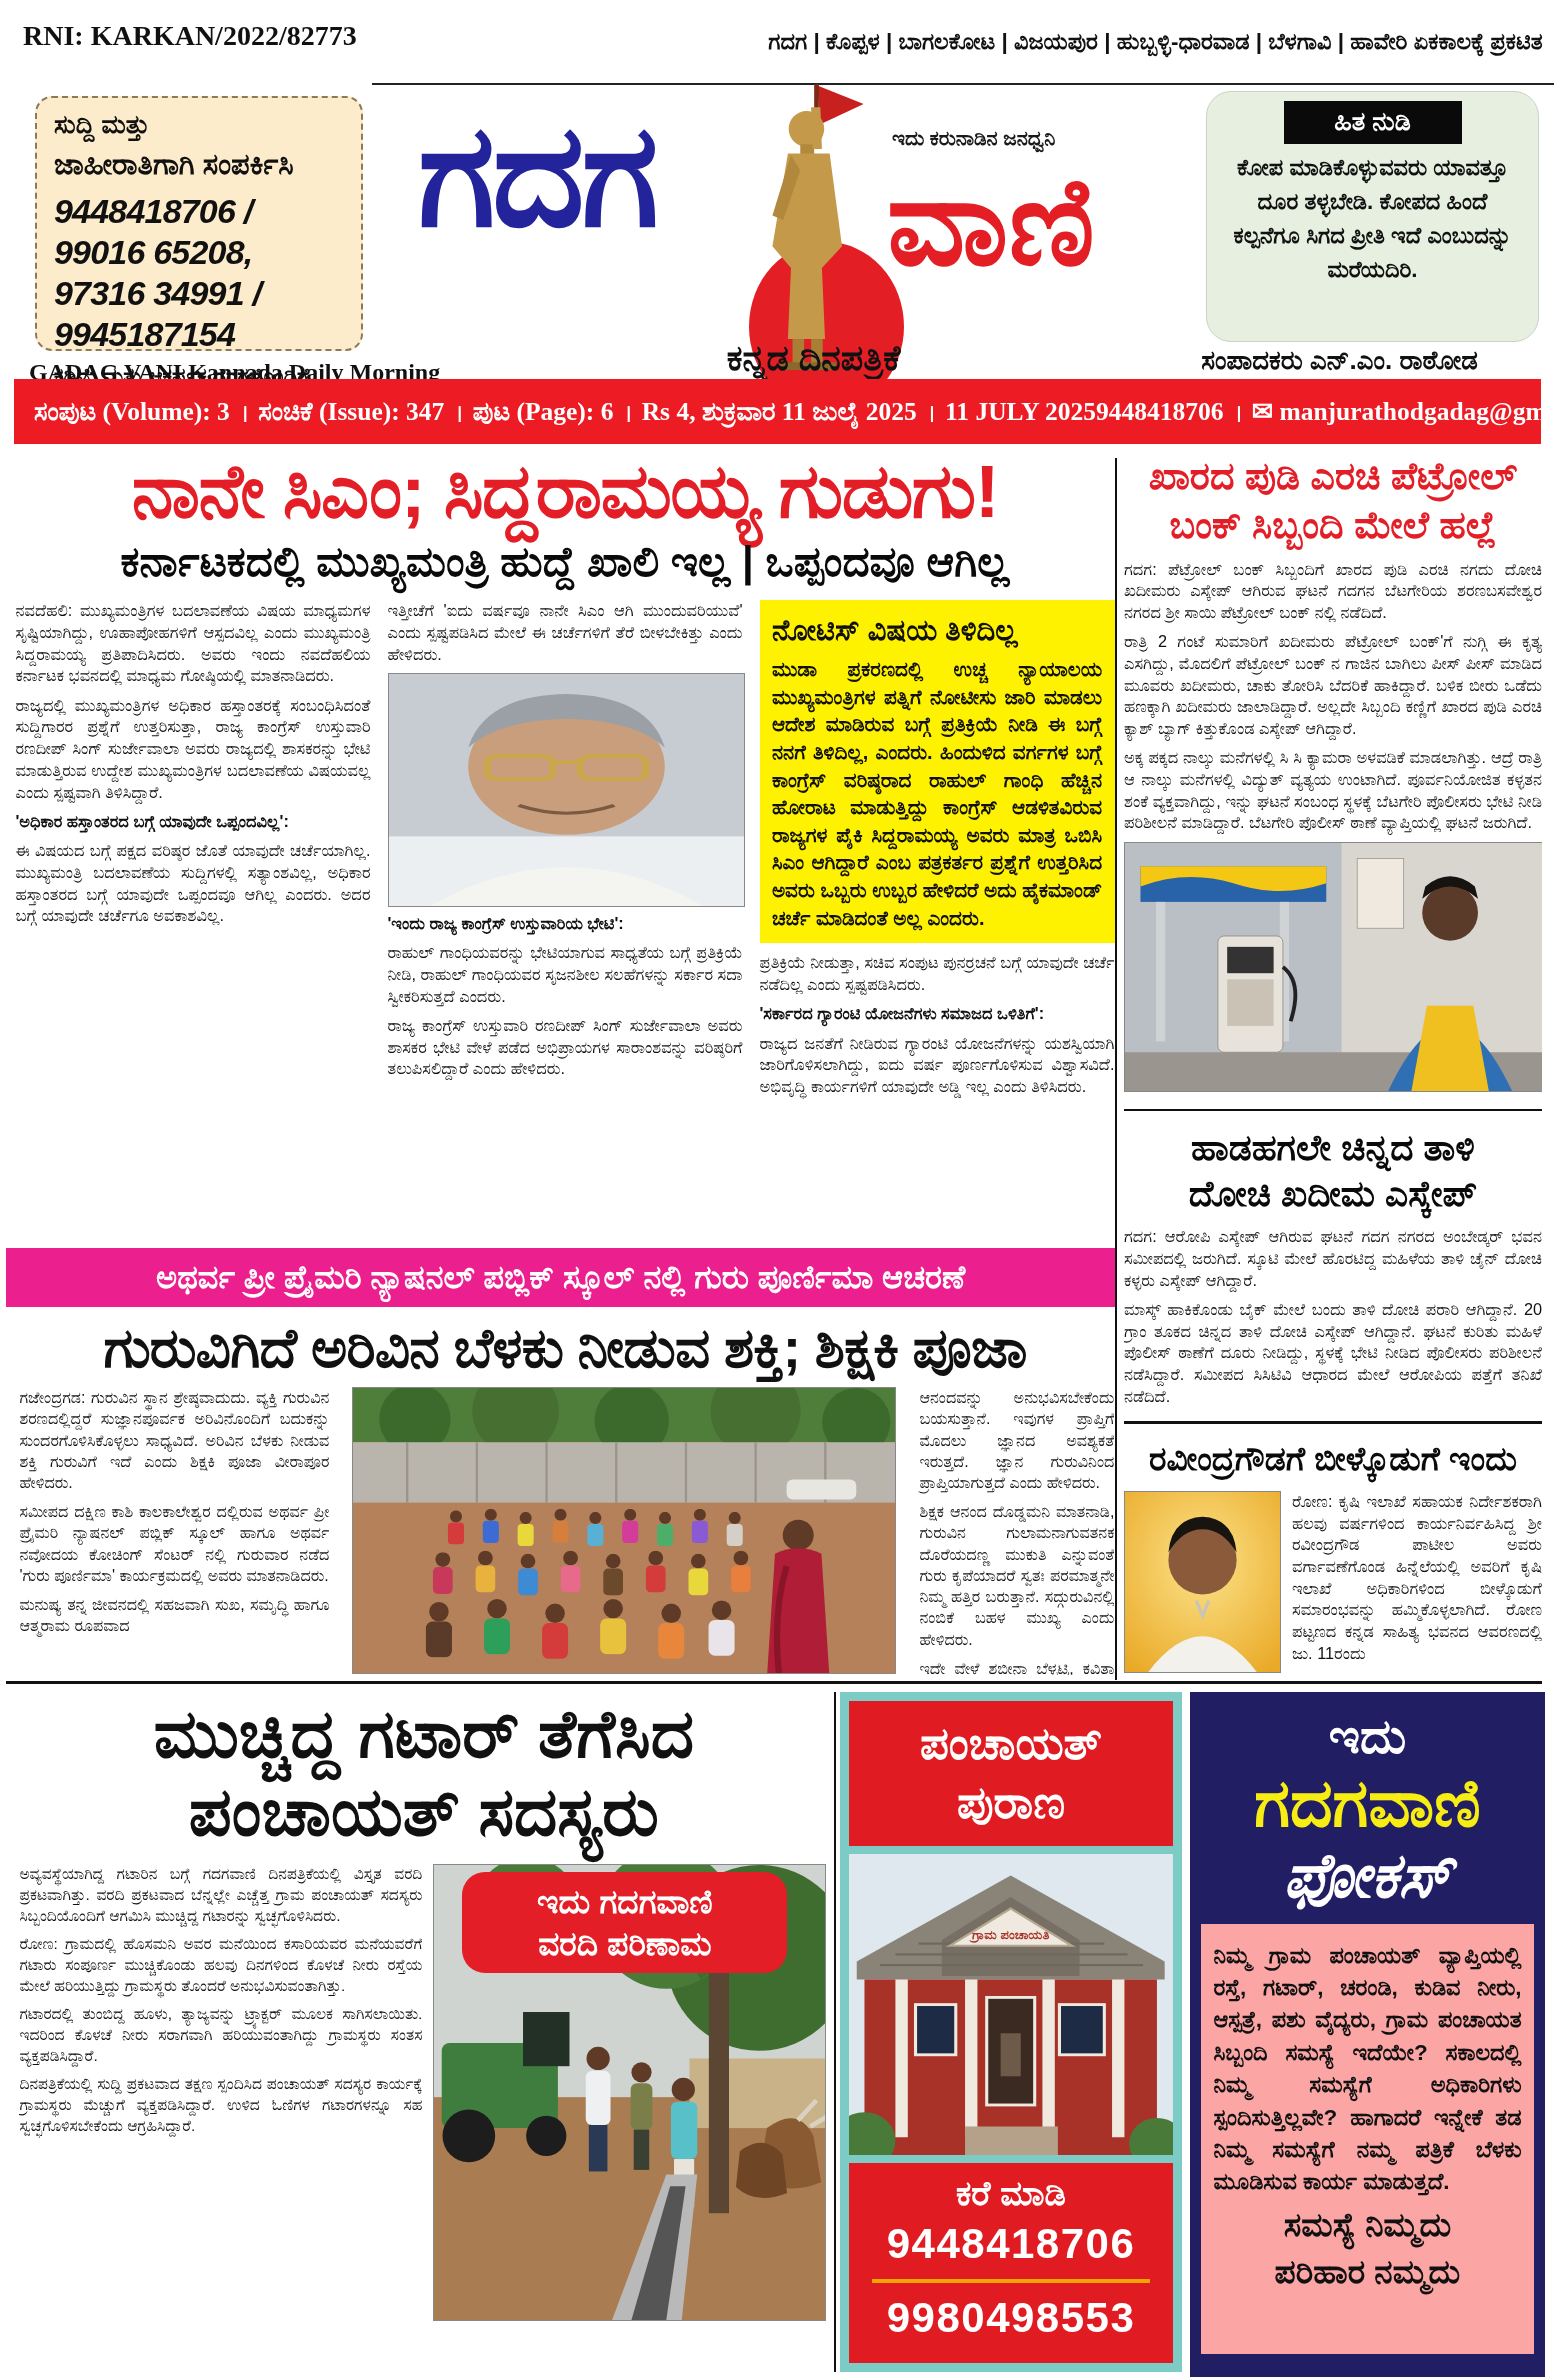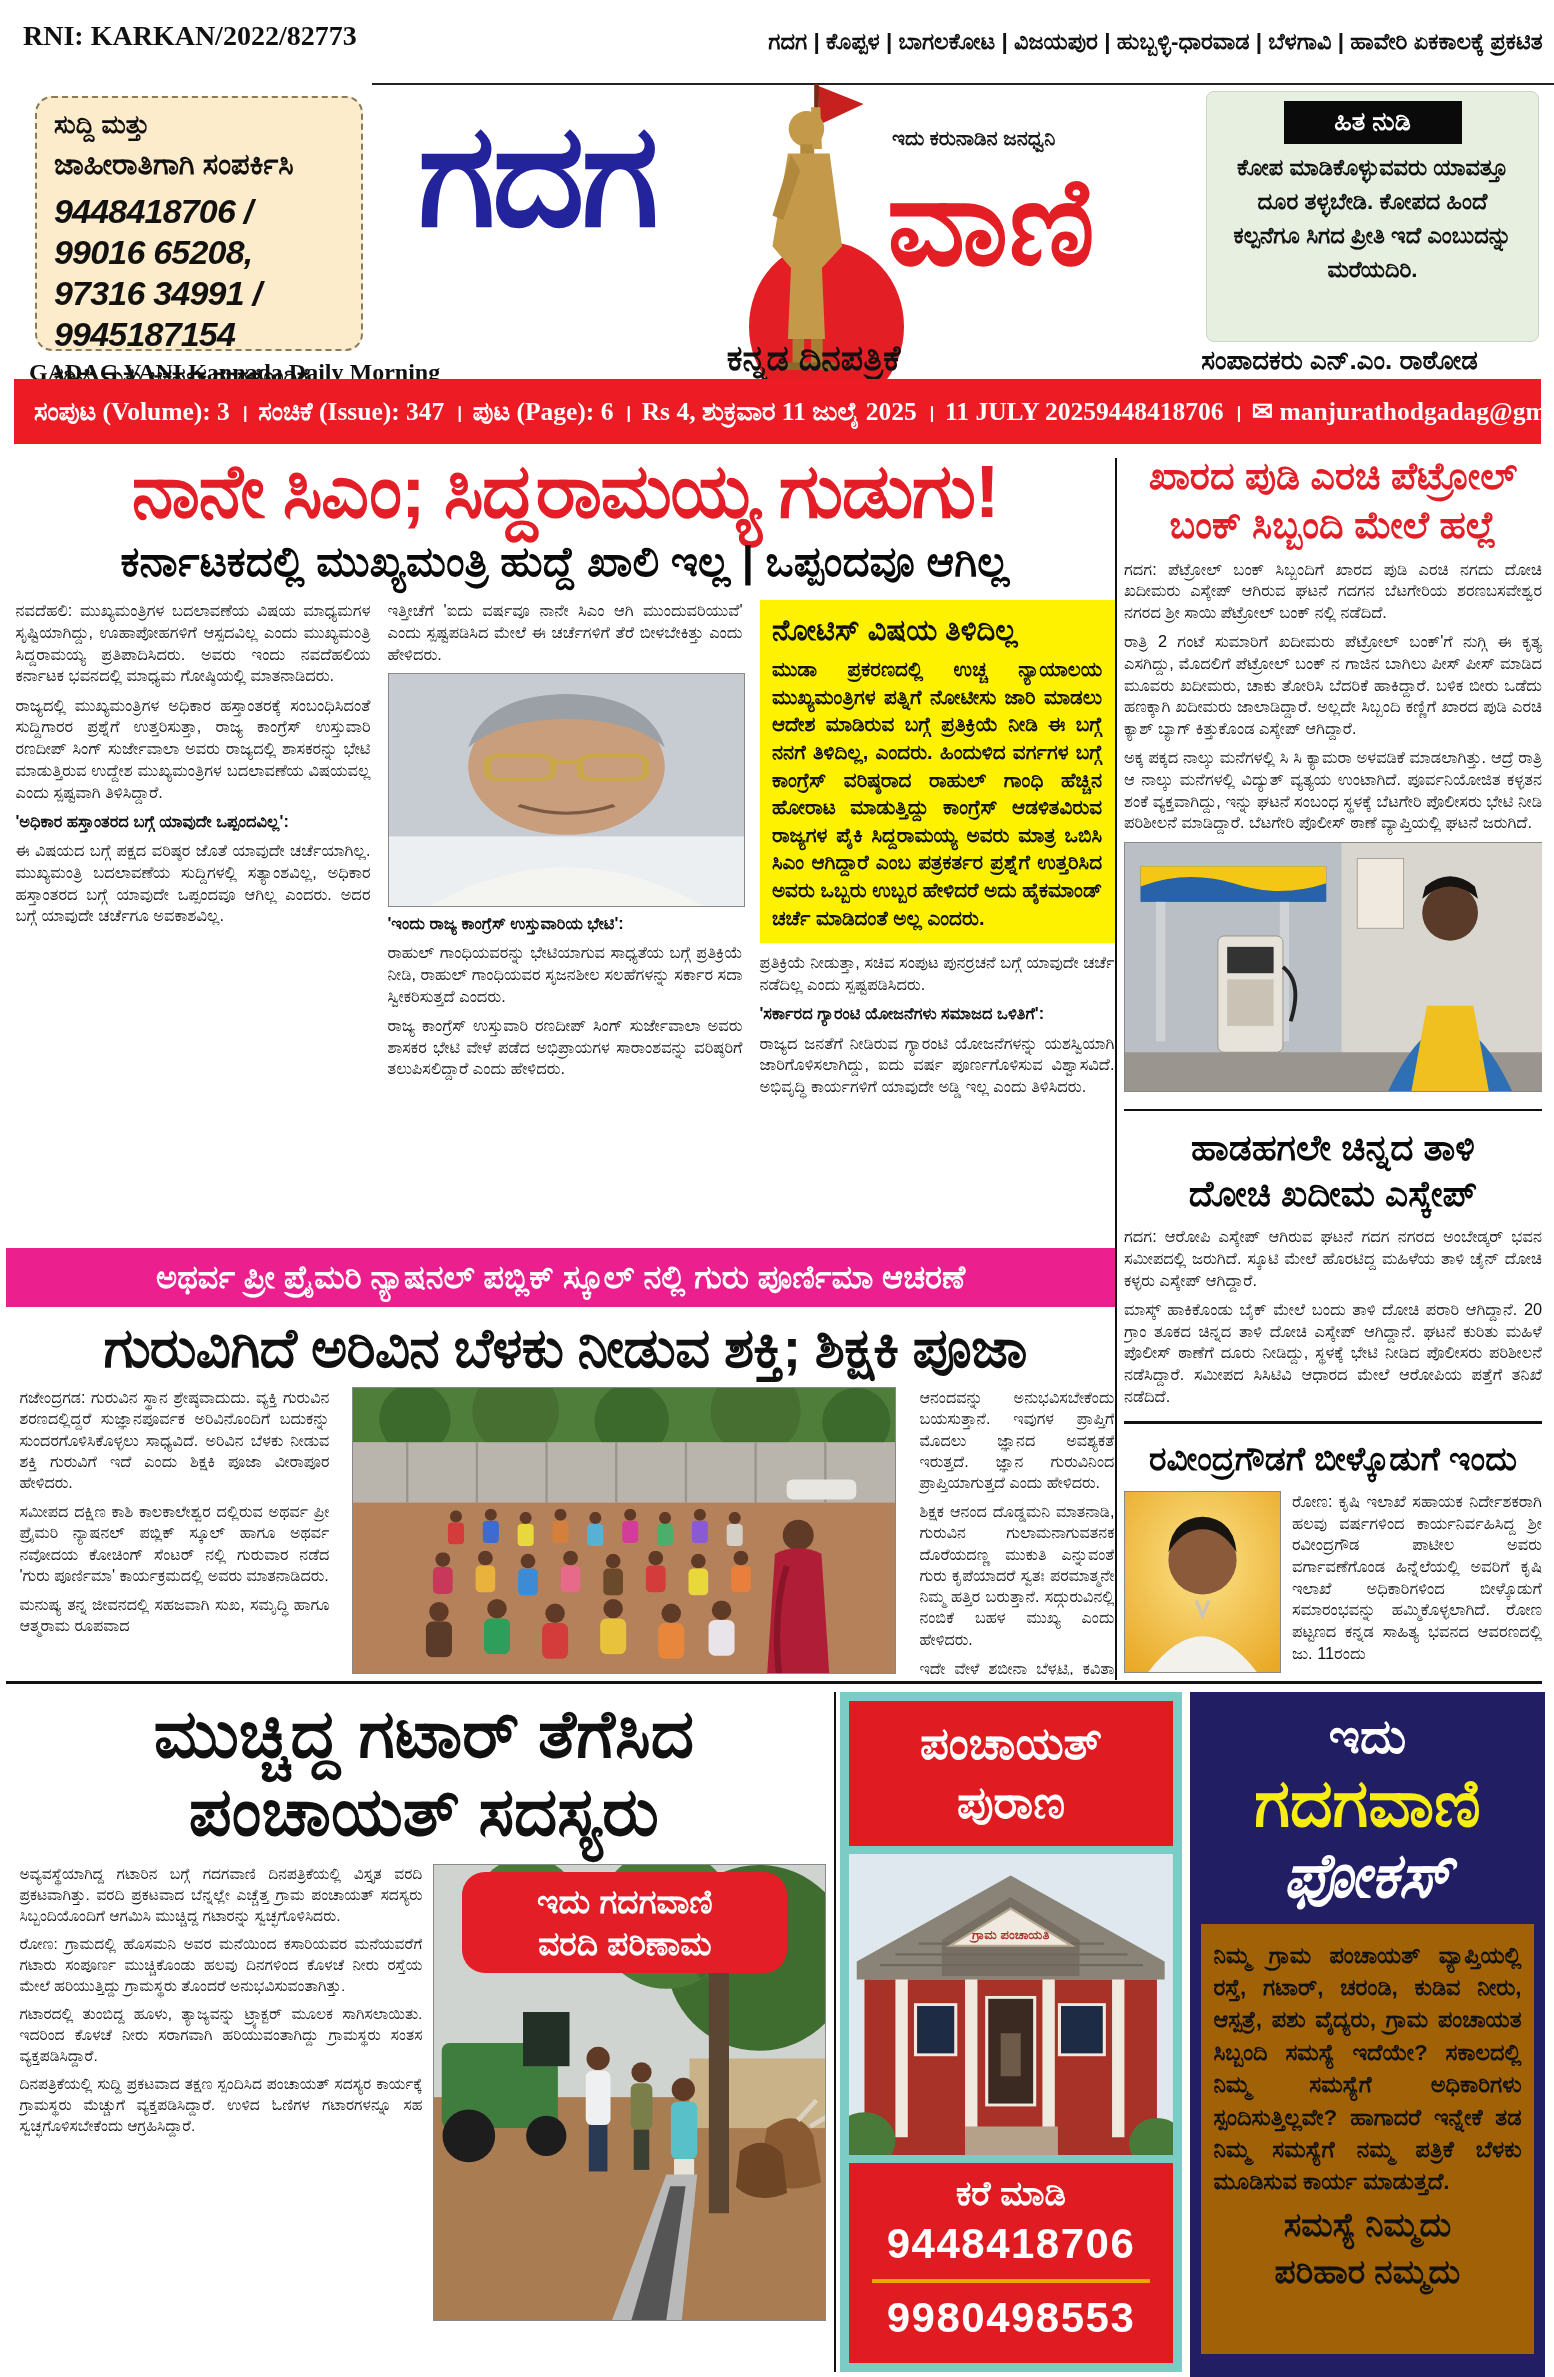--- a/index.html
+++ b/index.html
@@ -23,21 +23,21 @@
   #contact-box .ph{font-size:34px;font-weight:800;font-style:italic;letter-spacing:-0.8px;line-height:1.2;}
   #contact-box .l5{font-size:21px;font-weight:800;margin-top:9.3px;}
   #eng-line{left:29px;top:359px;width:480px;font-size:24px;font-weight:bold;}
   #logo-area{left:418px;top:93px;width:782px;height:255px;}
   #logo-gadaga{position:absolute;left:0;top:11px;font-size:143px;font-weight:900;color:#23249c;line-height:1;letter-spacing:-3.1px;}
   #logo-circle{position:absolute;left:331px;top:149px;width:155px;height:169px;border-radius:50%;background:#e41e25;}
   #statue{position:absolute;left:308px;top:-9.3px;width:164px;height:286px;}
   #logo-tagline{position:absolute;left:474px;top:34px;font-size:20px;font-weight:800;color:#1a1a1a;}
   #logo-vani{position:absolute;left:469px;top:68px;font-size:122px;font-weight:900;color:#e41e25;line-height:1;}
   #subtitle{left:643px;top:338px;width:341px;font-size:35px;font-weight:800;text-align:center;}
-  #hita-box{left:1206px;top:91px;width:333px;height:251px;background:#e6efe0;border:0.8px solid #c9d4c2;border-radius:8px;box-sizing:border-box;text-align:center;}
+  #hita-box{left:1206px;top:91px;width:333px;height:251px;background:#e6efe0;border:0.8px solid #c9d4c2;border-radius:25px;box-sizing:border-box;text-align:center;}
   #hita-title{margin:9.3px auto 7.7px auto;width:178px;background:#0a0a0a;color:#fff;font-size:25.5px;font-weight:800;padding:6.2px 0;}
   #hita-text{padding:0 18.6px;font-size:22.5px;font-weight:700;line-height:1.5;}
   #editor{left:1132px;top:345px;width:415px;font-size:26px;font-weight:800;text-align:center;}
   
   #infobar{left:14px;top:379px;width:1527px;height:65px;background:#ed1c24;color:#fff;
            display:flex;align-items:center;padding:0 20px;box-sizing:border-box;
            font-family:"Liberation Serif",serif;font-weight:bold;font-size:25.5px;white-space:nowrap;}
   #infobar .sep{margin:0 9.3px;font-weight:normal;}
   #infobar .gap{width:36px;}
   #infobar .icon{margin-right:6.2px;}
@@ -79,21 +79,21 @@
   #pan-head{background:#e01b22;color:#fff;text-align:center;padding:14px 0;font-size:45px;font-weight:900;line-height:1.3;}
   #pan-photo{flex:1;margin:7.7px 0;background:#cfe3ea;}
   #pan-foot{background:#e01b22;color:#fff;text-align:center;padding:11px 0 14px 0;}
   #pan-call{font-size:34px;font-weight:800;}
   .pan-phone{font-size:42px;font-weight:900;letter-spacing:1.5px;line-height:1.45;}
   #pan-div{height:3.9px;background:#f0a500;width:86%;margin:4.6px auto;}
   #focus-ad{left:1190px;top:1692px;width:355px;height:841px;background:#221e63;box-sizing:border-box;padding-top:17px;}
   #focus-l1{text-align:center;color:#fff;font-size:48px;font-weight:900;}
   #focus-l2{text-align:center;color:#f7ec13;font-size:66px;font-weight:900;line-height:1.15;}
   #focus-l3{text-align:center;color:#fff;font-size:62px;font-weight:900;line-height:1.1;font-style:italic;}
-  #focus-box{margin:14px 11px 0 11px;background:#a16207;height:430px;box-sizing:border-box;padding:15.5px 12.4px;overflow:hidden;}
+  #focus-box{margin:14px 11px 0 11px;background:#fca5a5;height:430px;box-sizing:border-box;padding:15.5px 12.4px;overflow:hidden;}
   #focus-text{font-size:22.5px;font-weight:600;line-height:1.44;text-align:justify;}
   .focus-f{text-align:center;font-size:33px;font-weight:900;margin-top:7.7px;}
 </style>
 </head>
 <body>
 
 <div id="page">
 
   <div class="abs serif" id="rni">RNI: KARKAN/2022/82773</div>
   <div class="abs" id="cities">ಗದಗ | ಕೊಪ್ಪಳ | ಬಾಗಲಕೋಟ | ವಿಜಯಪುರ | ಹುಬ್ಬಳ್ಳಿ-ಧಾರವಾಡ | ಬೆಳಗಾವಿ | ಹಾವೇರಿ ಏಕಕಾಲಕ್ಕೆ ಪ್ರಕಟಿತ</div>

